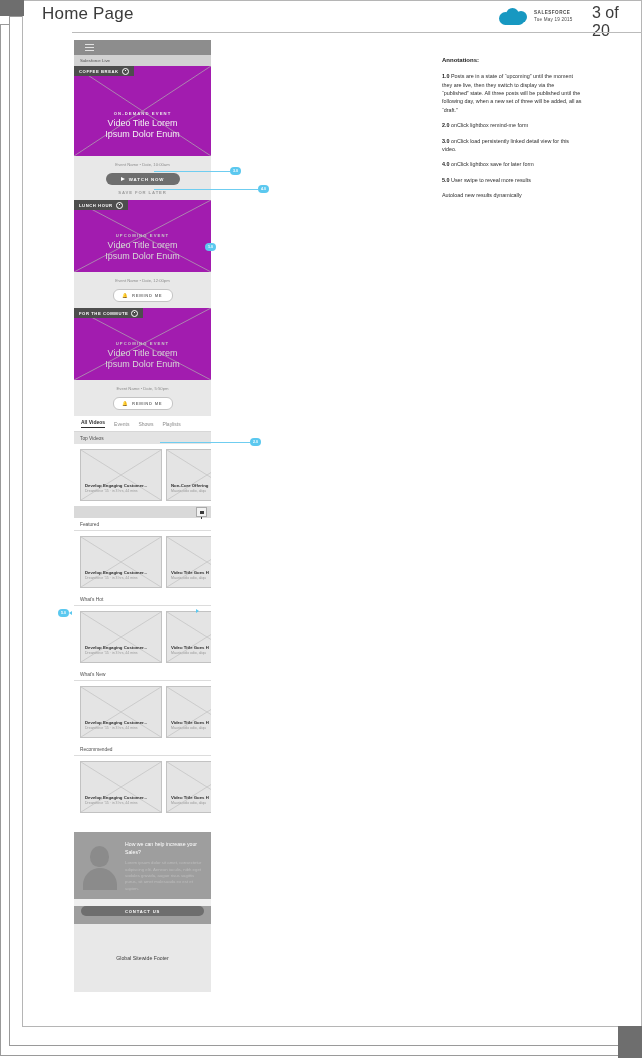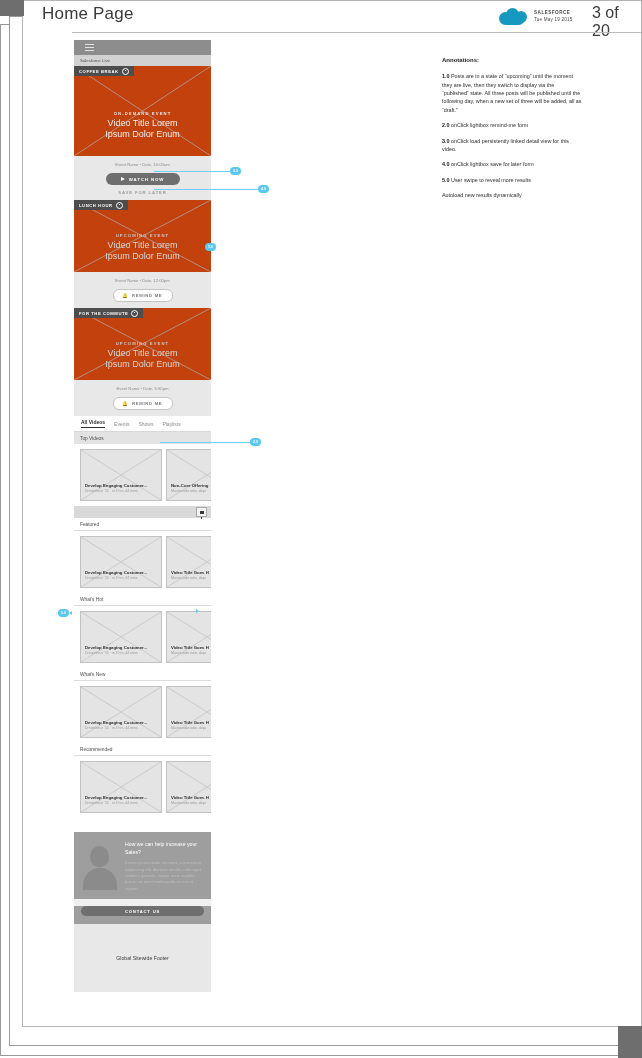--- a/index.html
+++ b/index.html
@@ -67,21 +67,21 @@
   }
   .anno-item{margin-bottom:7px;}
   .anno-num{font-weight:700;color:#1a1a1a;}
 
   
   #phone{
     position:absolute;left:74px;top:40px;width:137px;
     background:#efefef;
   }
 
-  .hero{position:relative;background:#c2410c;overflow:hidden;text-decoration:underline;}
+  .hero{position:relative;background:#a21caf;overflow:hidden;text-decoration:underline;}
   .hero .xmark{position:absolute;inset:0;}
   .hero .xmark svg{width:100%;height:100%;display:block;}
 
   .navbar{height:15px;background:#8d8d8d;position:relative;}
   .hamburger{position:absolute;left:11px;top:4px;width:9px;height:7px;}
   .hamburger i{display:block;height:1.4px;background:#e2e2e2;margin-bottom:1.4px;}
   .livebar{height:11px;background:#d2d2d2;position:relative;}
   .livebar span{position:absolute;left:6px;top:2.5px;font-size:4.4px;color:#505050;}
 
   .tag{

